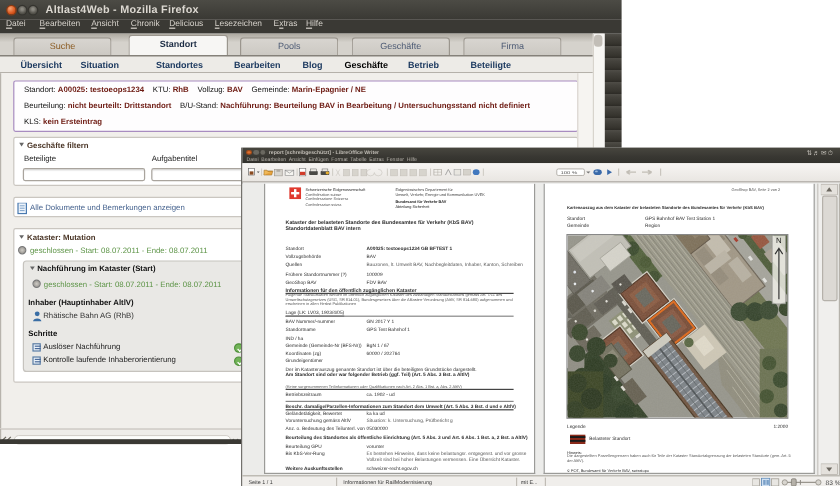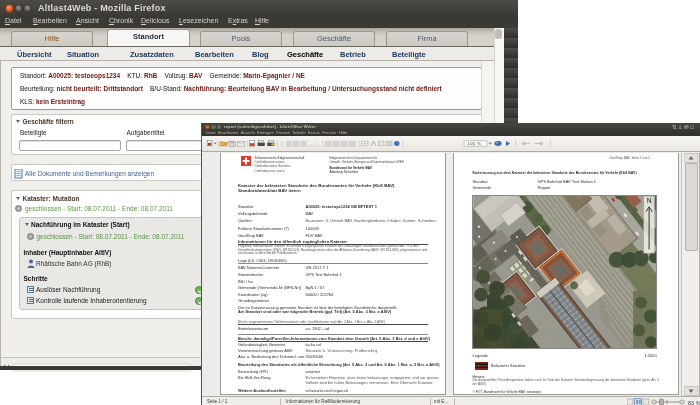--- a/index.html
+++ b/index.html
@@ -74,30 +74,30 @@
    <span style="left:5px"><u>D</u>atei</span>
    <span style="left:33px"><u>B</u>earbeiten</span>
    <span style="left:76px"><u>A</u>nsicht</span>
    <span style="left:109px"><u>C</u>hronik</span>
    <span style="left:141px"><u>D</u>elicious</span>
    <span style="left:179px"><u>L</u>esezeichen</span>
    <span style="left:228px">E<u>x</u>tras</span>
    <span style="left:255px"><u>H</u>ilfe</span>
  </div>
  <div id="ff-tabs">
-   <div class="fftab" style="left:11px;width:82px;color:#8a5a20;">Hilfe</div>
+   <div class="fftab" style="left:11px;width:82px;color:#8a5a20;">Suche</div>
    <div class="fftab act" style="left:107px;width:83px;">Standort</div>
    <div class="fftab" style="left:200px;width:82px;">Pools</div>
    <div class="fftab" style="left:293px;width:82px;">Geschäfte</div>
    <div class="fftab" style="left:386px;width:82px;">Firma</div>
  </div>
  <div id="ff-subnav">
    <span style="left:17px">Übersicht</span>
    <span style="left:67px">Situation</span>
-   <span style="left:130px">Zusatzdaten</span>
+   <span style="left:130px">Standortes</span>
    <span style="left:195px">Bearbeiten</span>
    <span style="left:252px">Blog</span>
    <span style="left:287px;color:#000;">Geschäfte</span>
    <span style="left:340px">Betrieb</span>
    <span style="left:392px">Beteiligte</span>
  </div>
  <div id="ff-content">
    <div id="pbox">
      <div style="top:4px">Standort: <b>A00025: testoeops1234</b> &nbsp;&nbsp;&nbsp;KTU: <b>RhB</b> &nbsp;&nbsp;&nbsp;Vollzug: <b>BAV</b> &nbsp;&nbsp;&nbsp;Gemeinde: <b>Marin-Epagnier / NE</b></div>
      <div style="top:17.5px">Beurteilung: <b>nicht beurteilt: Drittstandort</b> &nbsp;&nbsp;&nbsp;B/U-Stand: <b>Nachführung: Beurteilung BAV in Bearbeitung / Untersuchungsstand nicht definiert</b></div>

